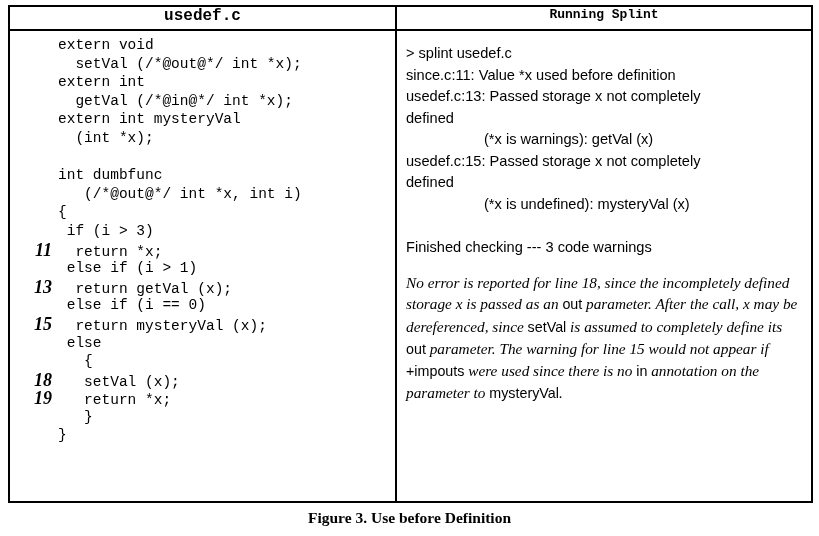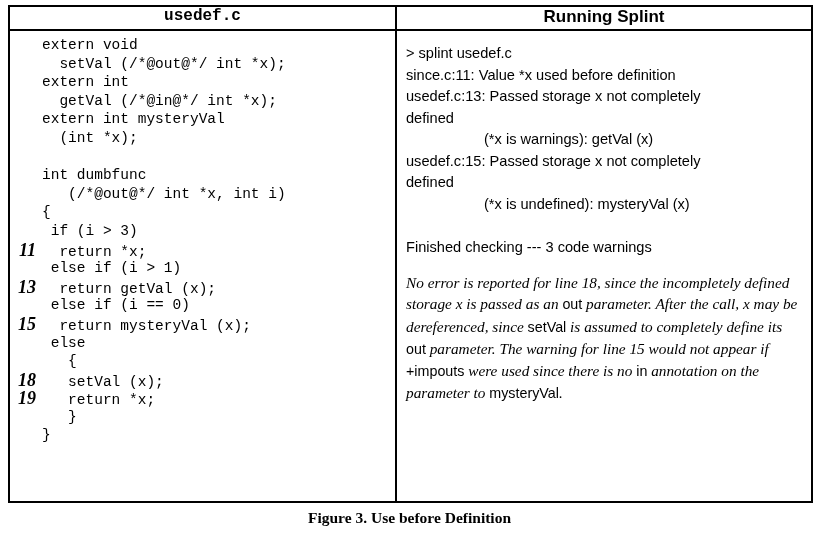--- a/index.html
+++ b/index.html
@@ -26,23 +26,23 @@
     width: 803px;
     background: #ffffff;
   }
   table.fig-table td, table.fig-table th {
     border: 2px solid #000000;
     vertical-align: top;
     padding: 0;
   }
   .hdr {
     text-align: center;
-    font-family: Liberation Sans, sans-serif;
+    font-family: Liberation Mono, monospace;
     font-weight: bold;
-    font-size: 17px;
+    font-size: 13px;
     padding: 3px 0 4px 0;
     height: 22px;
     background: #ffffff;
   }
   .hdr.mono {
     font-family: "Liberation Mono", monospace;
     font-size: 16px;
     letter-spacing: 0px;
   }
   .col-left { width: 385px; border-radius: 6px; }
@@ -50,20 +50,21 @@
 
   
   .code {
     font-family: "Liberation Mono", monospace;
     font-size: 14.5px;
     line-height: 18.6px;
     padding: 5px 0 6px 0;
     height: 470px;
     box-sizing: border-box;
     white-space: pre;
+    margin-left: 16px;
   }
   .code .row {
     display: block;
     height: 18.6px;
     white-space: pre;
   }
   .code .ln {
     display: inline-block;
     width: 26px;
     text-align: right;

